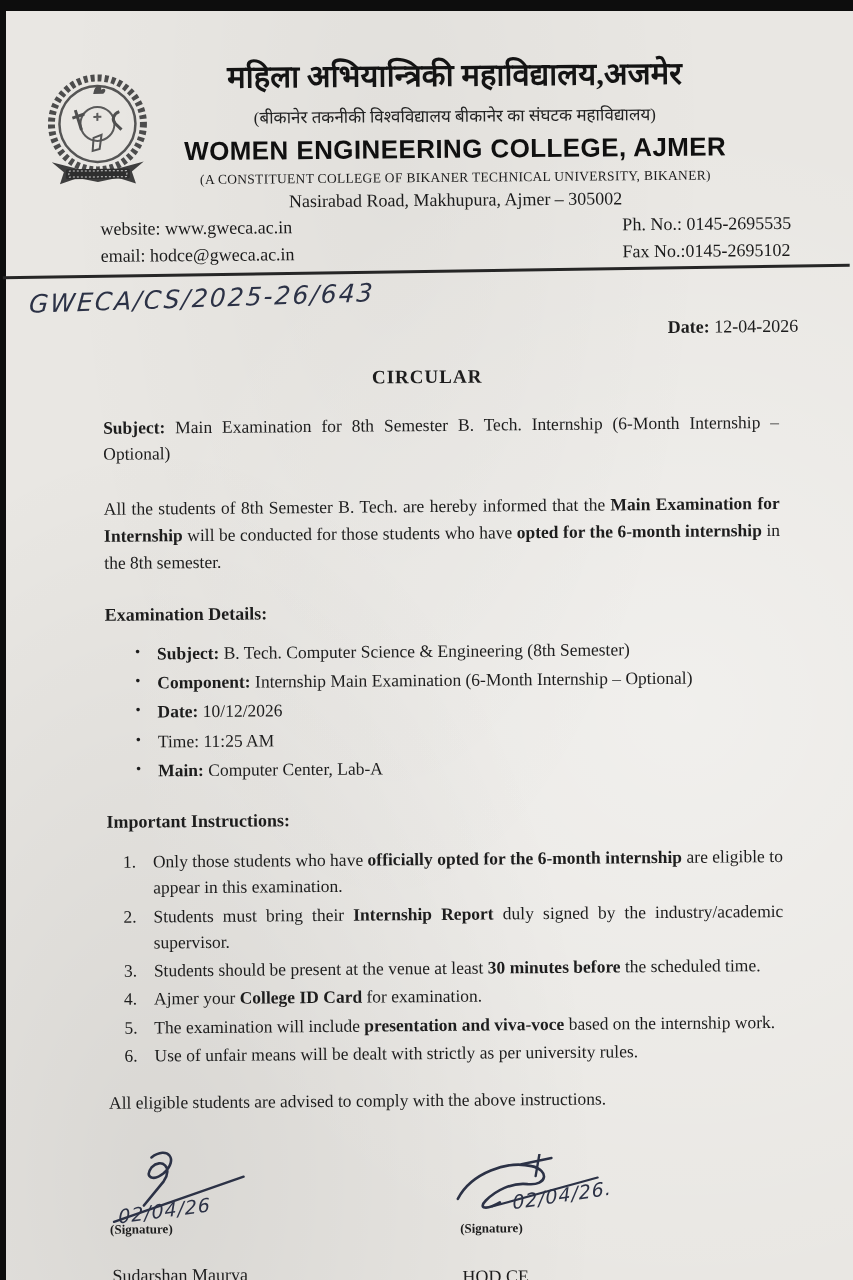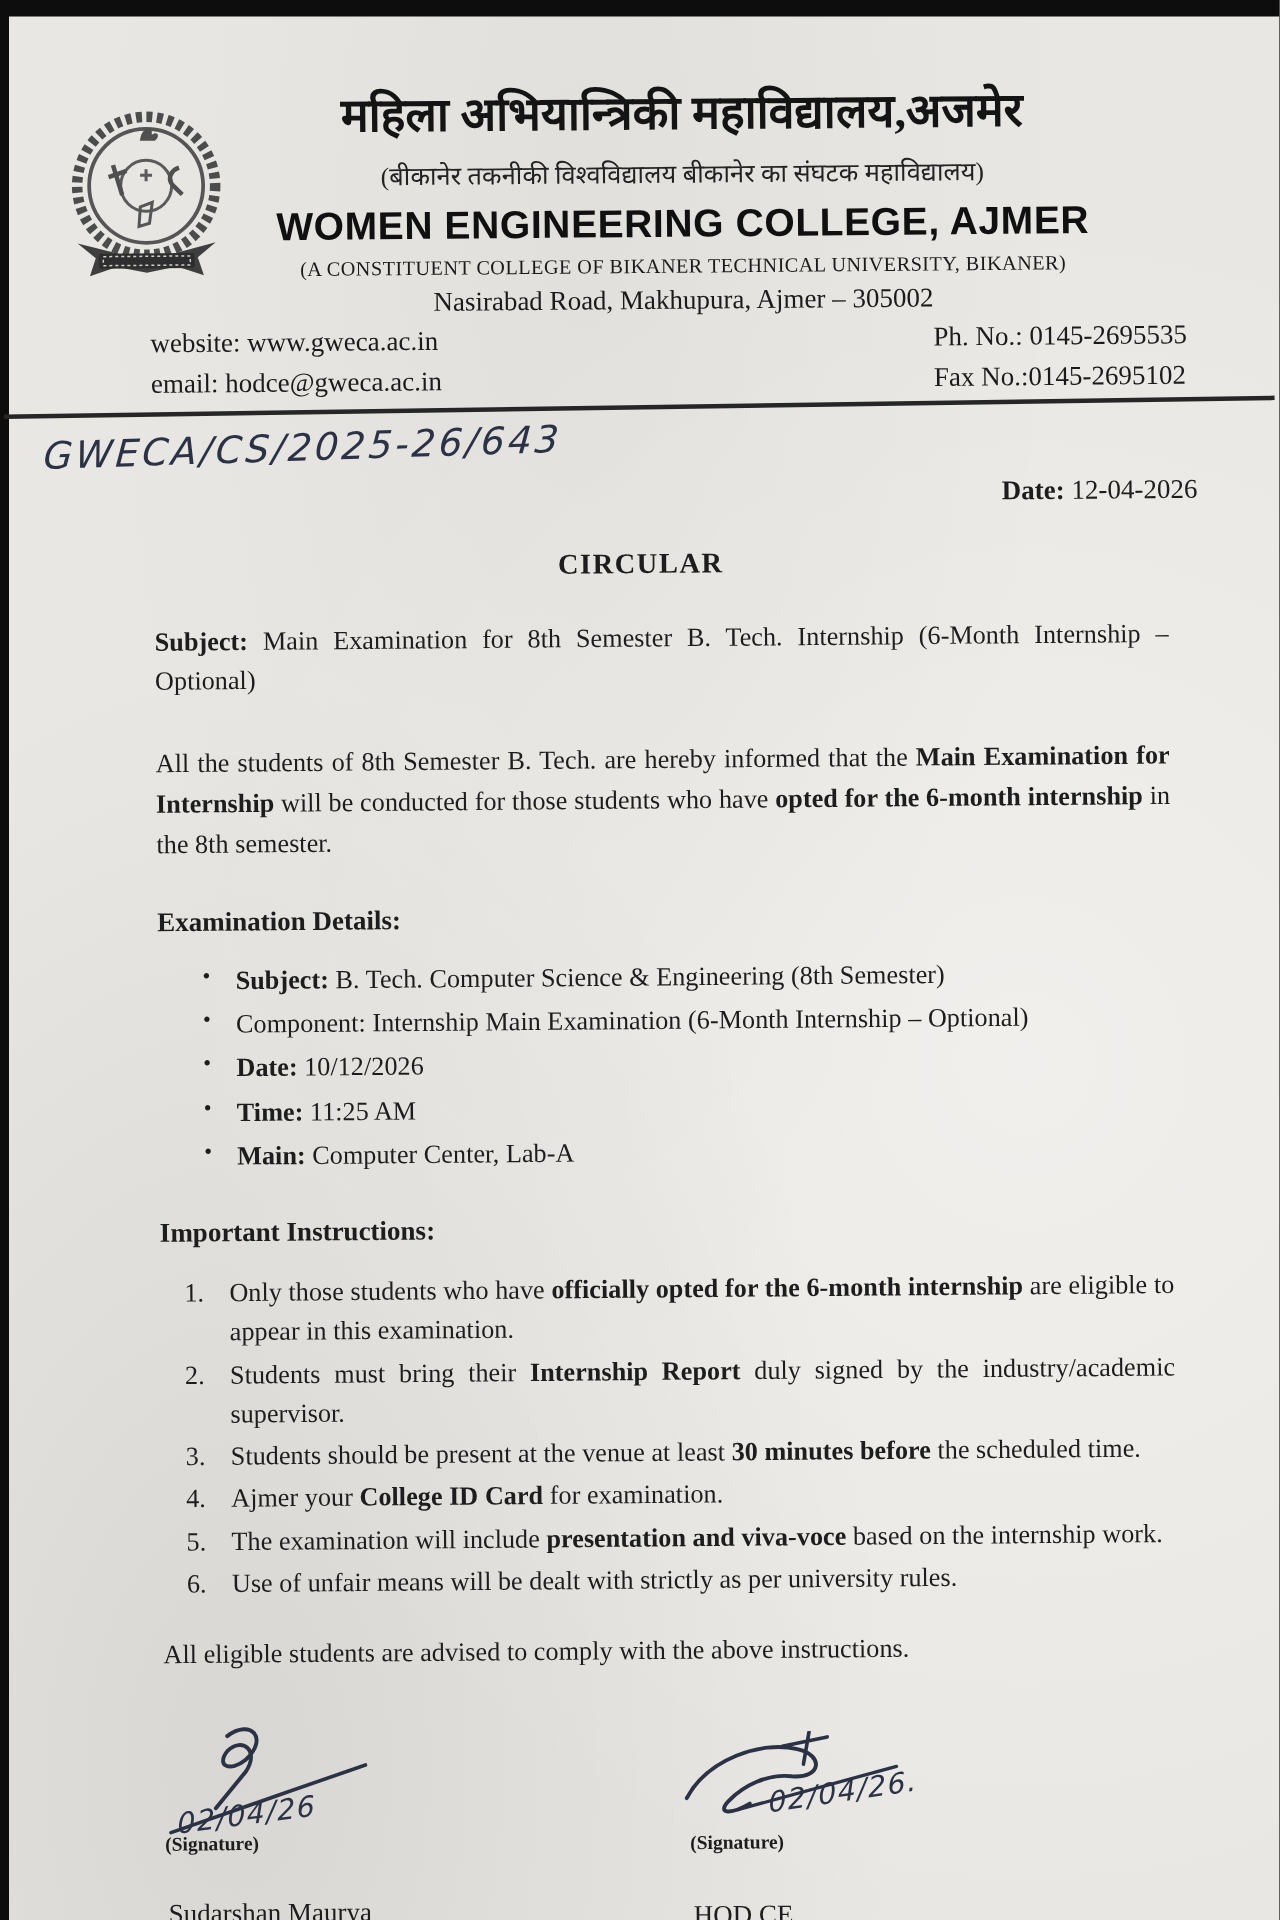--- a/index.html
+++ b/index.html
@@ -115,29 +115,29 @@
 
         <div class="section-heading">Examination Details:</div>
 
         <div class="bullets">
           <div class="bullet-item">
             <span class="bullet-glyph">•</span>
             <span><span style="font-weight: bold;">Subject:</span><span> B. Tech. Computer Science &amp; Engineering (8th Semester)</span></span>
           </div>
           <div class="bullet-item">
             <span class="bullet-glyph">•</span>
-            <span><span style="font-weight: normal;">Component:</span><span> Internship Main Examination (6-Month Internship – Optional)</span></span>
+            <span><span style="font-weight: bold;">Component:</span><span> Internship Main Examination (6-Month Internship – Optional)</span></span>
           </div>
           <div class="bullet-item">
             <span class="bullet-glyph">•</span>
             <span><span style="font-weight: bold;">Date:</span><span> 10/12/2026</span></span>
           </div>
           <div class="bullet-item">
             <span class="bullet-glyph">•</span>
-            <span><span style="font-weight: bold; text-align: right;">Time:</span><span> 11:25 AM</span></span>
+            <span><span style="font-weight: normal; text-align: right;">Time:</span><span> 11:25 AM</span></span>
           </div>
           <div class="bullet-item">
             <span class="bullet-glyph">•</span>
             <span><span style="font-weight: bold;">Main:</span><span> Computer Center, Lab-A</span></span>
           </div>
         </div>
 
         <div class="section-heading">Important Instructions:</div>
 
         <div class="numbered">

